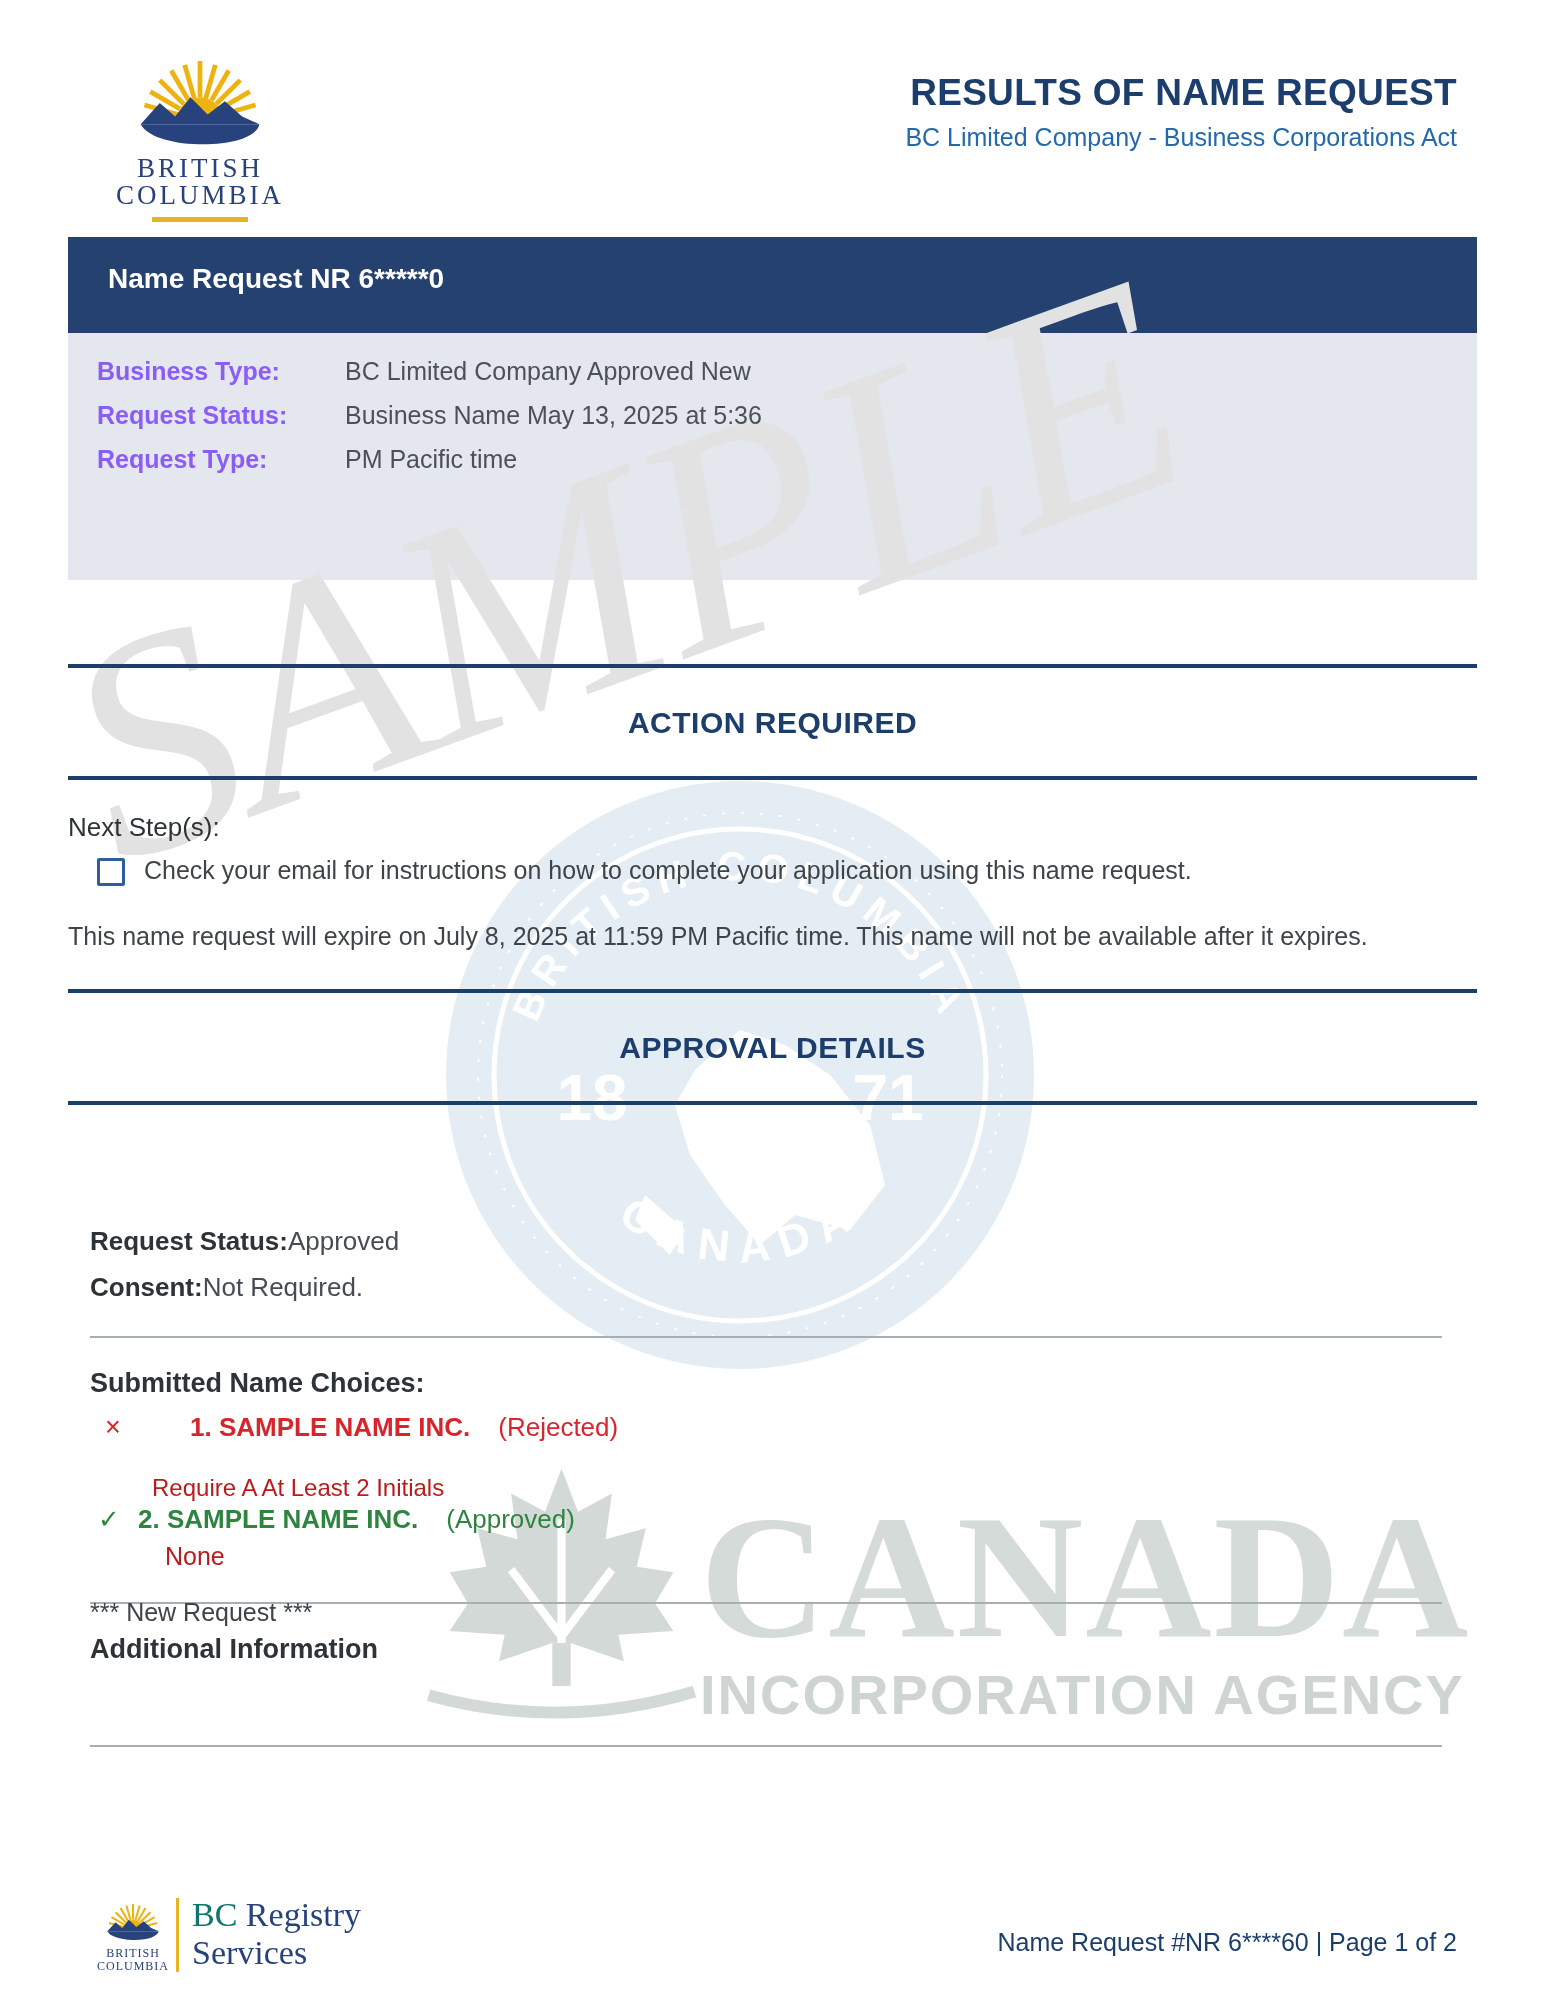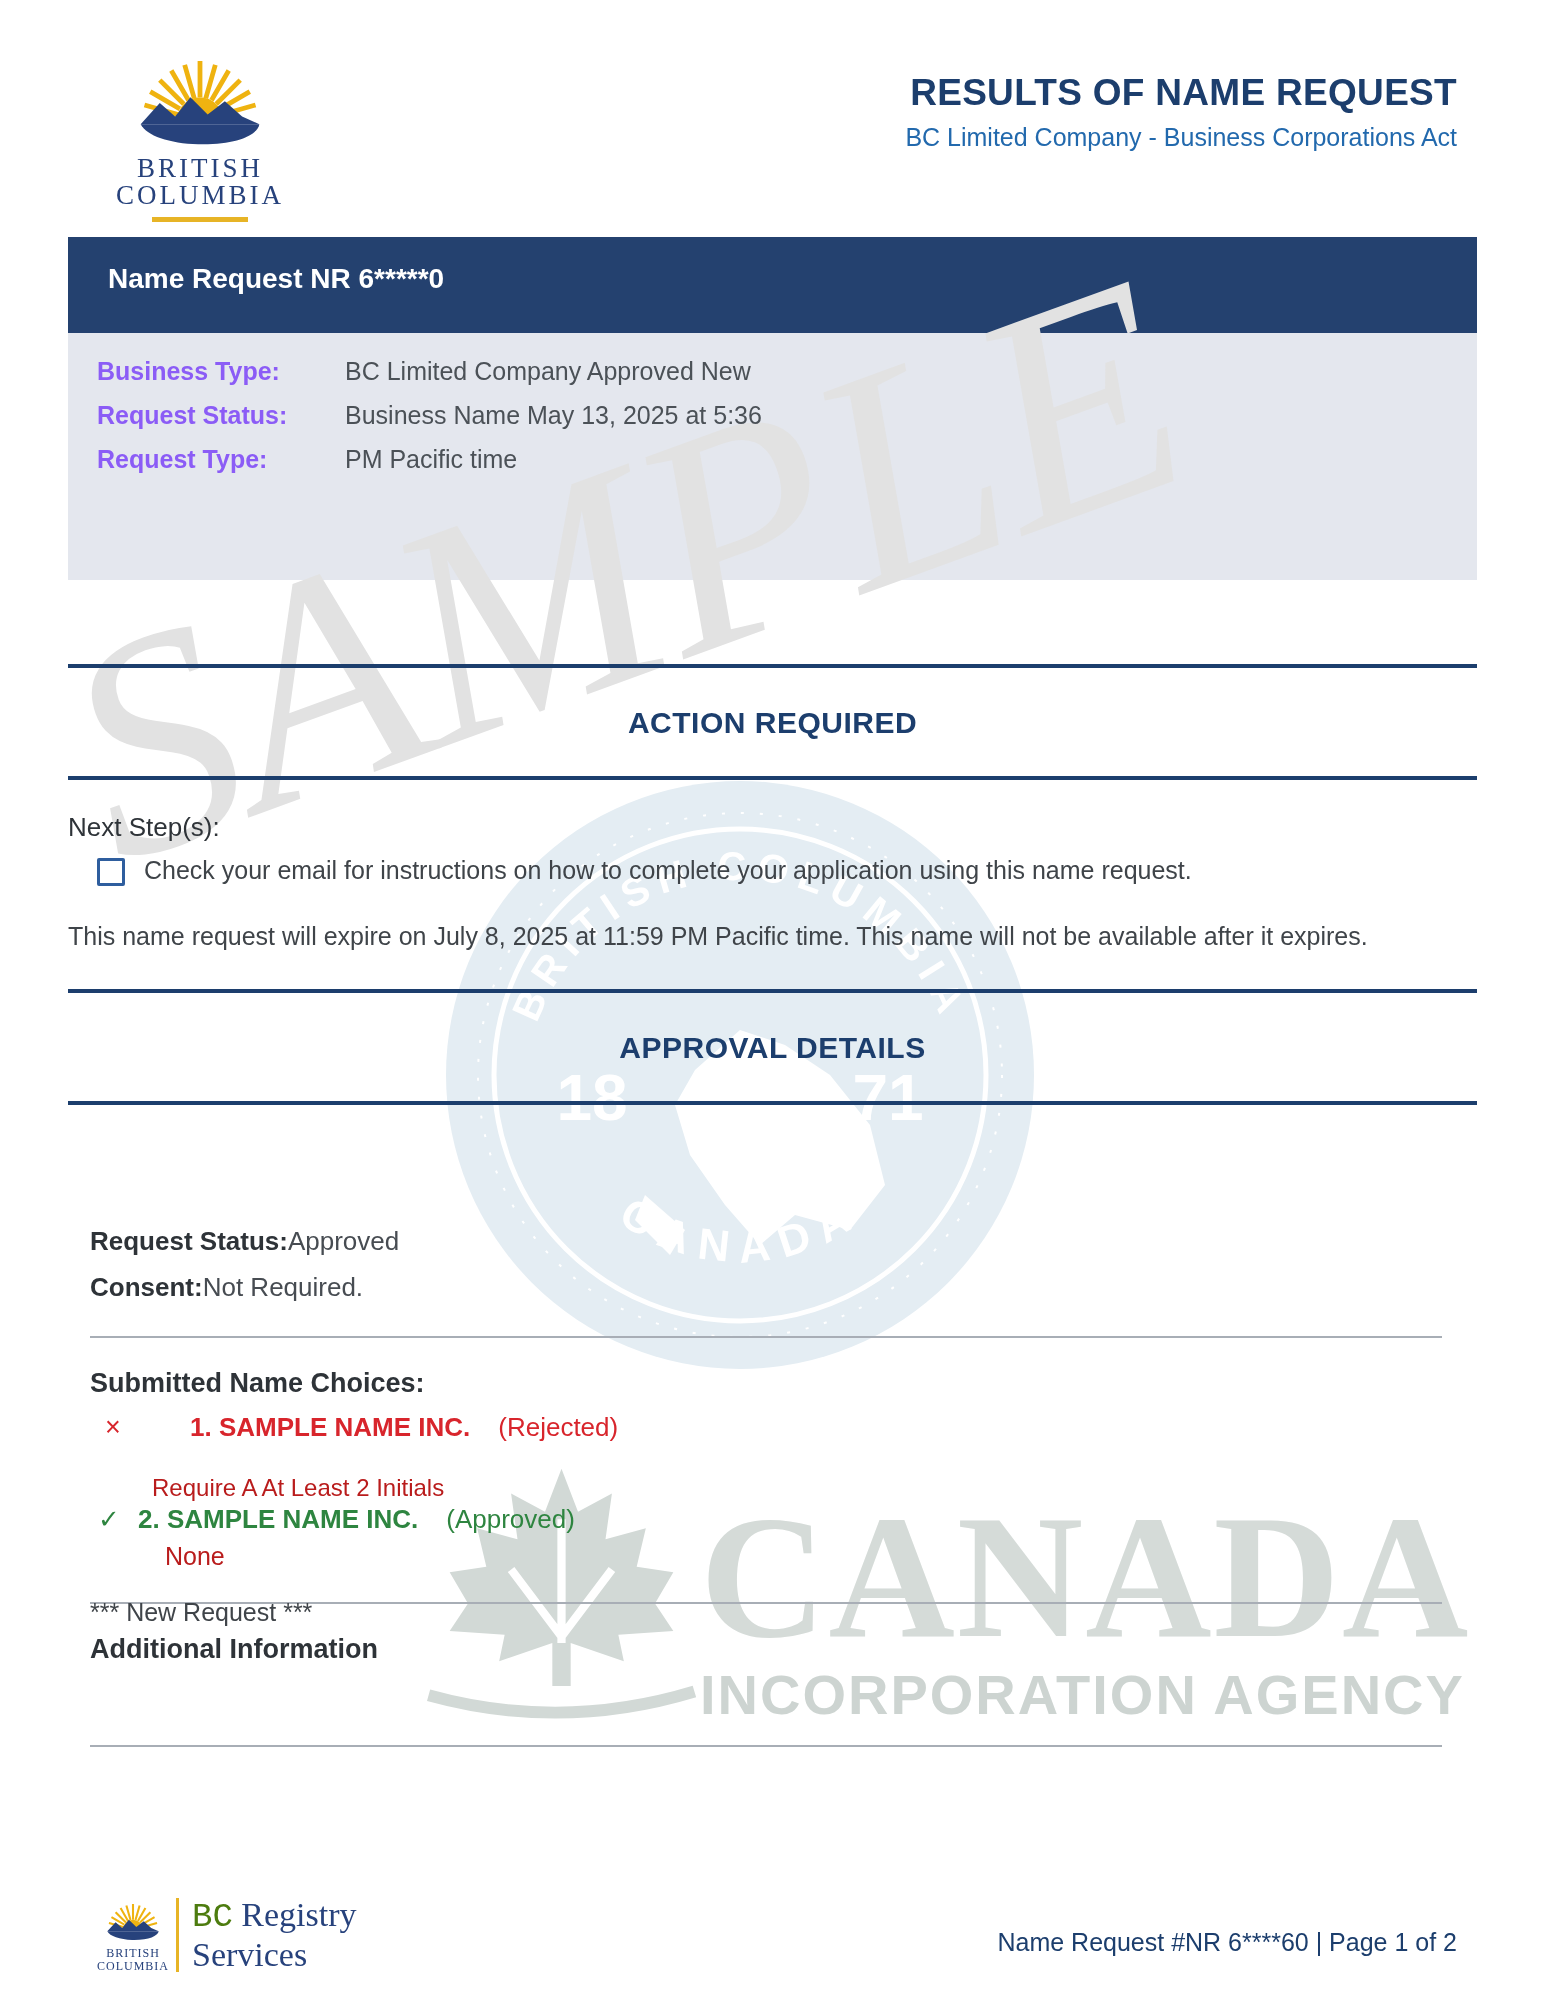--- a/index.html
+++ b/index.html
@@ -63,21 +63,21 @@
   .choice .nm{font-weight:bold;}
   .choice-note{position:absolute;font-size:24px;color:#b91c1c;}
   .plain-line{position:absolute;left:90px;font-size:25px;color:#3f4449;}
   
   .ftr-logo{position:absolute;left:94px;top:1893px;width:78px;text-align:center;}
   .ftr-logo .l1,.ftr-logo .l2{font-family:"Liberation Serif",serif;font-size:12px;line-height:13px;
      color:#27427c;letter-spacing:1px;}
   .ftr-bar{position:absolute;left:176px;top:1898px;width:3px;height:74px;background:#e7b426;}
   .ftr-brand{position:absolute;left:192px;top:1896px;font-family:"Liberation Serif",serif;
      font-size:34px;line-height:38px;color:#27427c;}
-  .ftr-brand .gold{color:#4d7c0f;font-family:Liberation Mono, monospace;}
+  .ftr-brand .gold{color:#0f766e;}
   .ftr-page{position:absolute;left:68px;top:1928px;width:1389px;text-align:right;
      font-size:25px;color:#1c3e6d;}
 </style>
 </head>
 <body>
 
 <div class="page">
 
   <svg width="0" height="0" style="position:absolute" aria-hidden="true">
     <defs>

